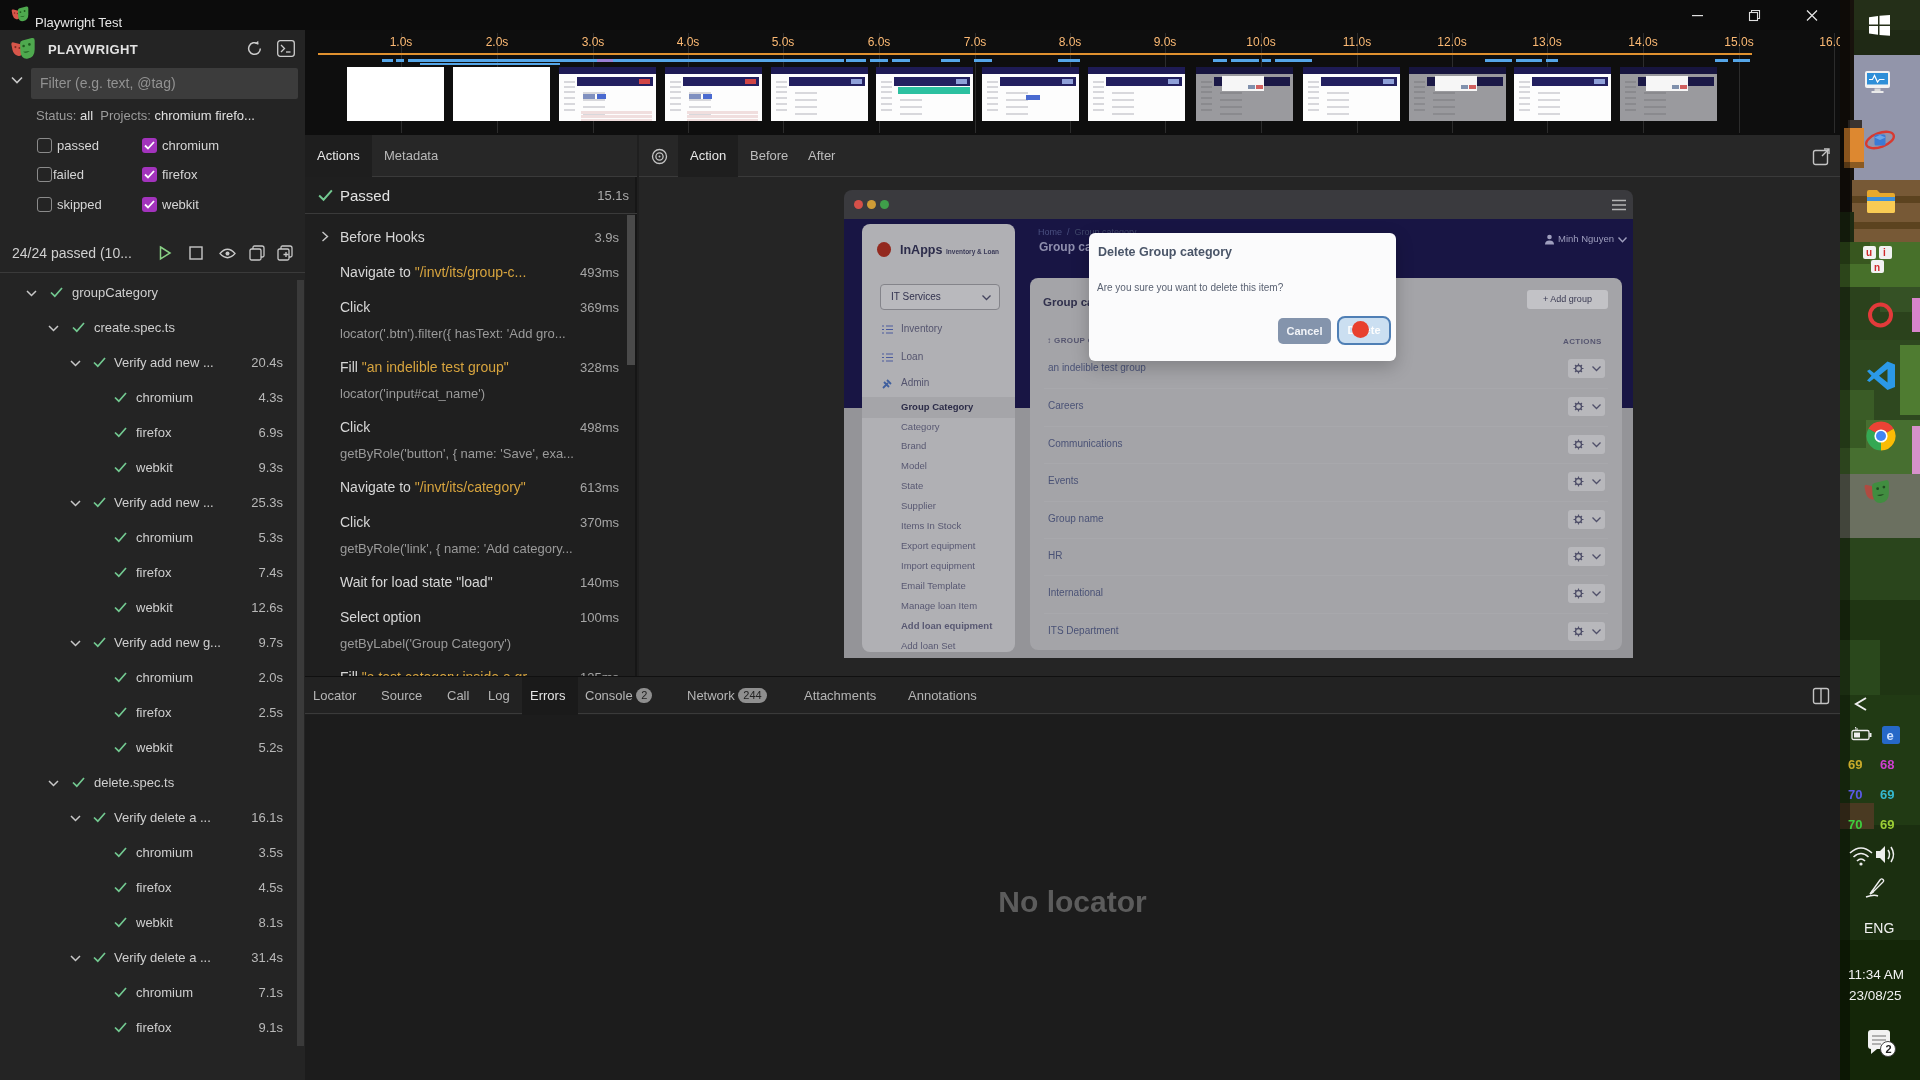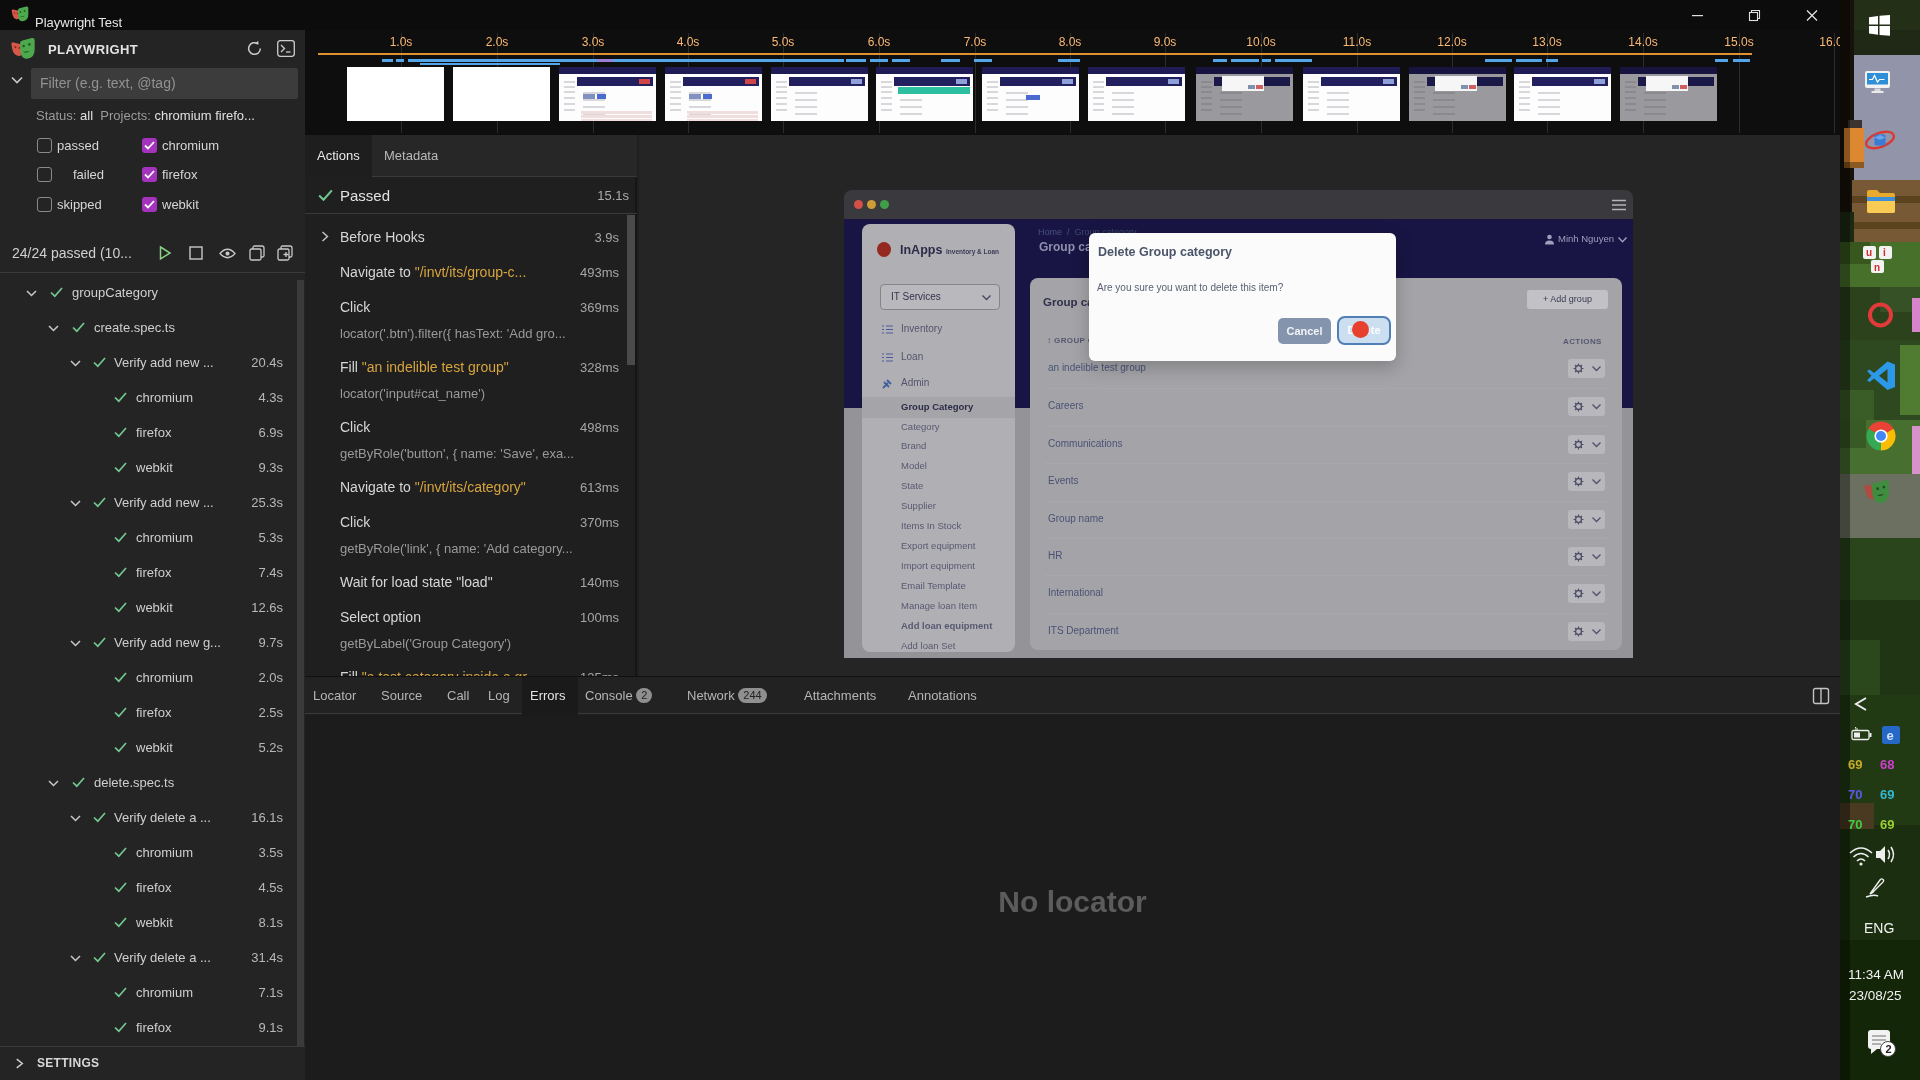--- a/index.html
+++ b/index.html
@@ -244,21 +244,21 @@
       <div class="statusline">Status: <b>all</b> &nbsp;Projects: <b>chromium firefo...</b></div>
       <div class="cb un" style="left:37px;top:108px"></div>
           <div class="cbl" style="left:57px;top:108px">passed</div>
       <div class="cb ch" style="left:142px;top:108px">
             <svg style="position:absolute;left:2px;top:3px" width="11" height="9" viewBox="0 0 11 9">
               <path d="M1 4.5 L4 7.5 L10 1" fill="none" stroke="#fff" stroke-width="1.8"></path>
             </svg>
           </div>
           <div class="cbl" style="left:162px;top:108px">chromium</div>
       <div class="cb un" style="left:37px;top:137px"></div>
-          <div class="cbl" style="left:73px;top:137px">failed</div>
+          <div class="cbl" style="left:53px;top:137px">failed</div>
       <div class="cb ch" style="left:142px;top:137px">
             <svg style="position:absolute;left:2px;top:3px" width="11" height="9" viewBox="0 0 11 9">
               <path d="M1 4.5 L4 7.5 L10 1" fill="none" stroke="#fff" stroke-width="1.8"></path>
             </svg>
           </div>
           <div class="cbl" style="left:162px;top:137px">firefox</div>
       <div class="cb un" style="left:37px;top:167px"></div>
           <div class="cbl" style="left:57px;top:167px">skipped</div>
       <div class="cb ch" style="left:142px;top:167px">
             <svg style="position:absolute;left:2px;top:3px" width="11" height="9" viewBox="0 0 11 9">
@@ -458,26 +458,20 @@
           </div>
 <div class="trow" style="top:981px">
             <svg class="abs" style="left:114px;top:11px" width="13" height="11" viewBox="0 0 13 11">
               <path d="M1 5.5 L4.8 9.2 L12 1" fill="none" stroke="#73c991" stroke-width="1.7"></path>
             </svg>
             <span class="lbl" style="left:136px">firefox</span>
             <span class="tm">9.1s</span>
           </div>
 </div>
     <div id="sbscroll" class="abs" style="left:297px;top:250px;width:7px;height:766px;background:#3a3a3a;"></div>
-    <div id="settings">
-          <svg class="abs" style="left:15px;top:11px" width="9" height="11" viewBox="0 0 8 10">
-            <path d="M1.5 1 L6.5 5 L1.5 9" fill="none" stroke="#cccccc" stroke-width="1.4"></path>
-          </svg>
-          <span style="position:absolute;left:37px;top:9px;">SETTINGS</span>
-        </div>
   </div>
   <div id="timeline">
 <div class="gline" style="left:96px"></div>
 <div class="gline" style="left:192px"></div>
 <div class="gline" style="left:288px"></div>
 <div class="gline" style="left:383px"></div>
 <div class="gline" style="left:478px"></div>
 <div class="gline" style="left:574px"></div>
 <div class="gline" style="left:670px"></div>
 <div class="gline" style="left:765px"></div>
@@ -782,20 +776,34 @@
             <span class="s">getByLabel('Group Category')</span>
           </div>
       <div class="arow" style="top:525px">
             <span class="t">Fill <span class="org">"a test category inside a gr...</span></span>
             <span class="d">135ms</span>
           </div>
     </div>
     <div id="ascroll"></div>
   </div>
   <div id="rightpane">
+    <div id="rtabs">
+      <svg class="abs" style="left:12px;top:13px" width="17" height="17" viewBox="0 0 17 17">
+            <circle cx="8.5" cy="8.5" r="7" fill="none" stroke="#c3c3c3" stroke-width="1.3"></circle>
+            <circle cx="8.5" cy="8.5" r="3.6" fill="none" stroke="#c3c3c3" stroke-width="1.3"></circle>
+            <circle cx="8.5" cy="8.5" r="1" fill="#c3c3c3"></circle>
+          </svg>
+      <div class="atab act" style="left:39px;">Action</div>
+      <div class="atab" style="left:103px;padding:0 8px;">Before</div>
+      <div class="atab" style="left:161px;padding:0 8px;">After</div>
+      <svg class="abs" style="left:1173px;top:12px" width="19" height="19" viewBox="0 0 19 19">
+            <rect x="1.5" y="3.5" width="14" height="14" rx="2" fill="none" stroke="#c3c3c3" stroke-width="1.4"></rect>
+            <path d="M10 9 L16.5 2.5 M12 2 h5 v5" fill="none" stroke="#c3c3c3" stroke-width="1.4"></path>
+          </svg>
+    </div>
     <div id="snap">
       <div class="abs" style="left:0;top:0;width:789px;height:29px;background:#3a3a3e;border-radius:8px 8px 0 0"></div>
       <div class="abs" style="left:10px;top:10px;width:9px;height:9px;border-radius:50%;background:#d55049"></div>
       <div class="abs" style="left:23px;top:10px;width:9px;height:9px;border-radius:50%;background:#cf9c36"></div>
       <div class="abs" style="left:36px;top:10px;width:9px;height:9px;border-radius:50%;background:#3f9e4a"></div>
       <svg class="abs" style="left:768px;top:9px" width="14" height="12">
             <path d="M0 1.5 h14 M0 6 h14 M0 10.5 h14" stroke="#b5b5b5" stroke-width="1.6"></path>
           </svg>
 
       <div class="abs" style="left:0;top:29px;width:789px;height:189px;background:#181544"></div>

